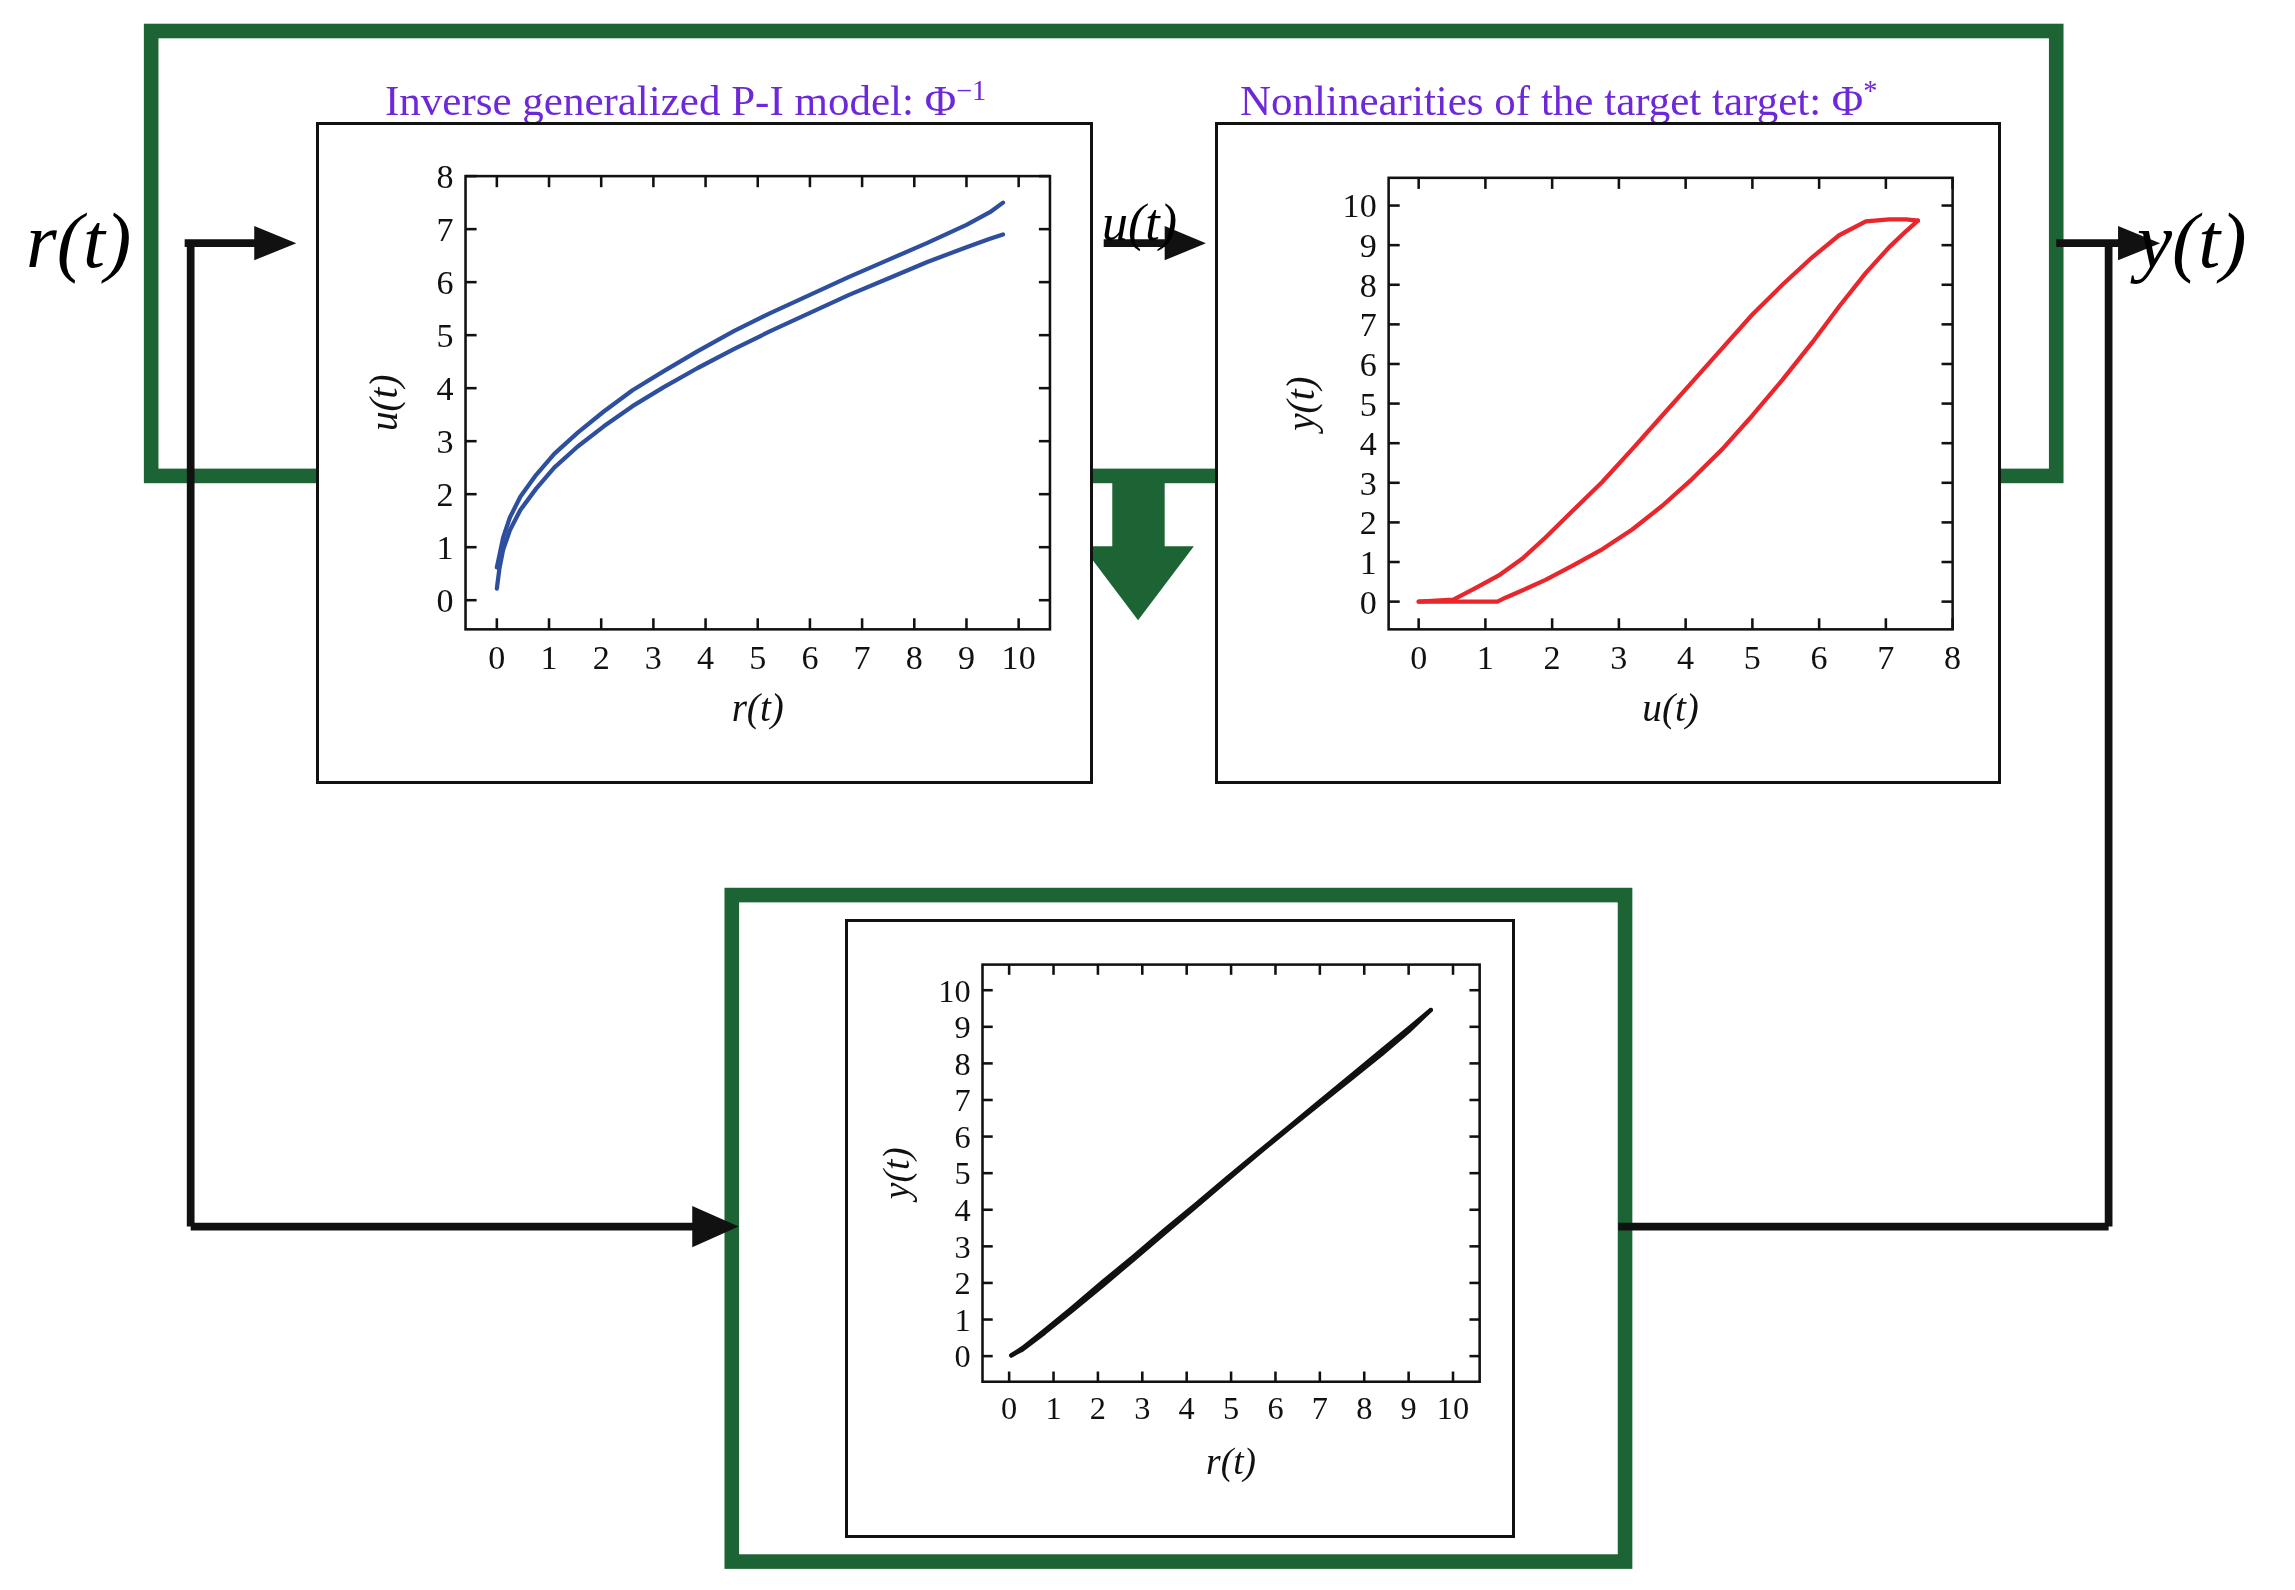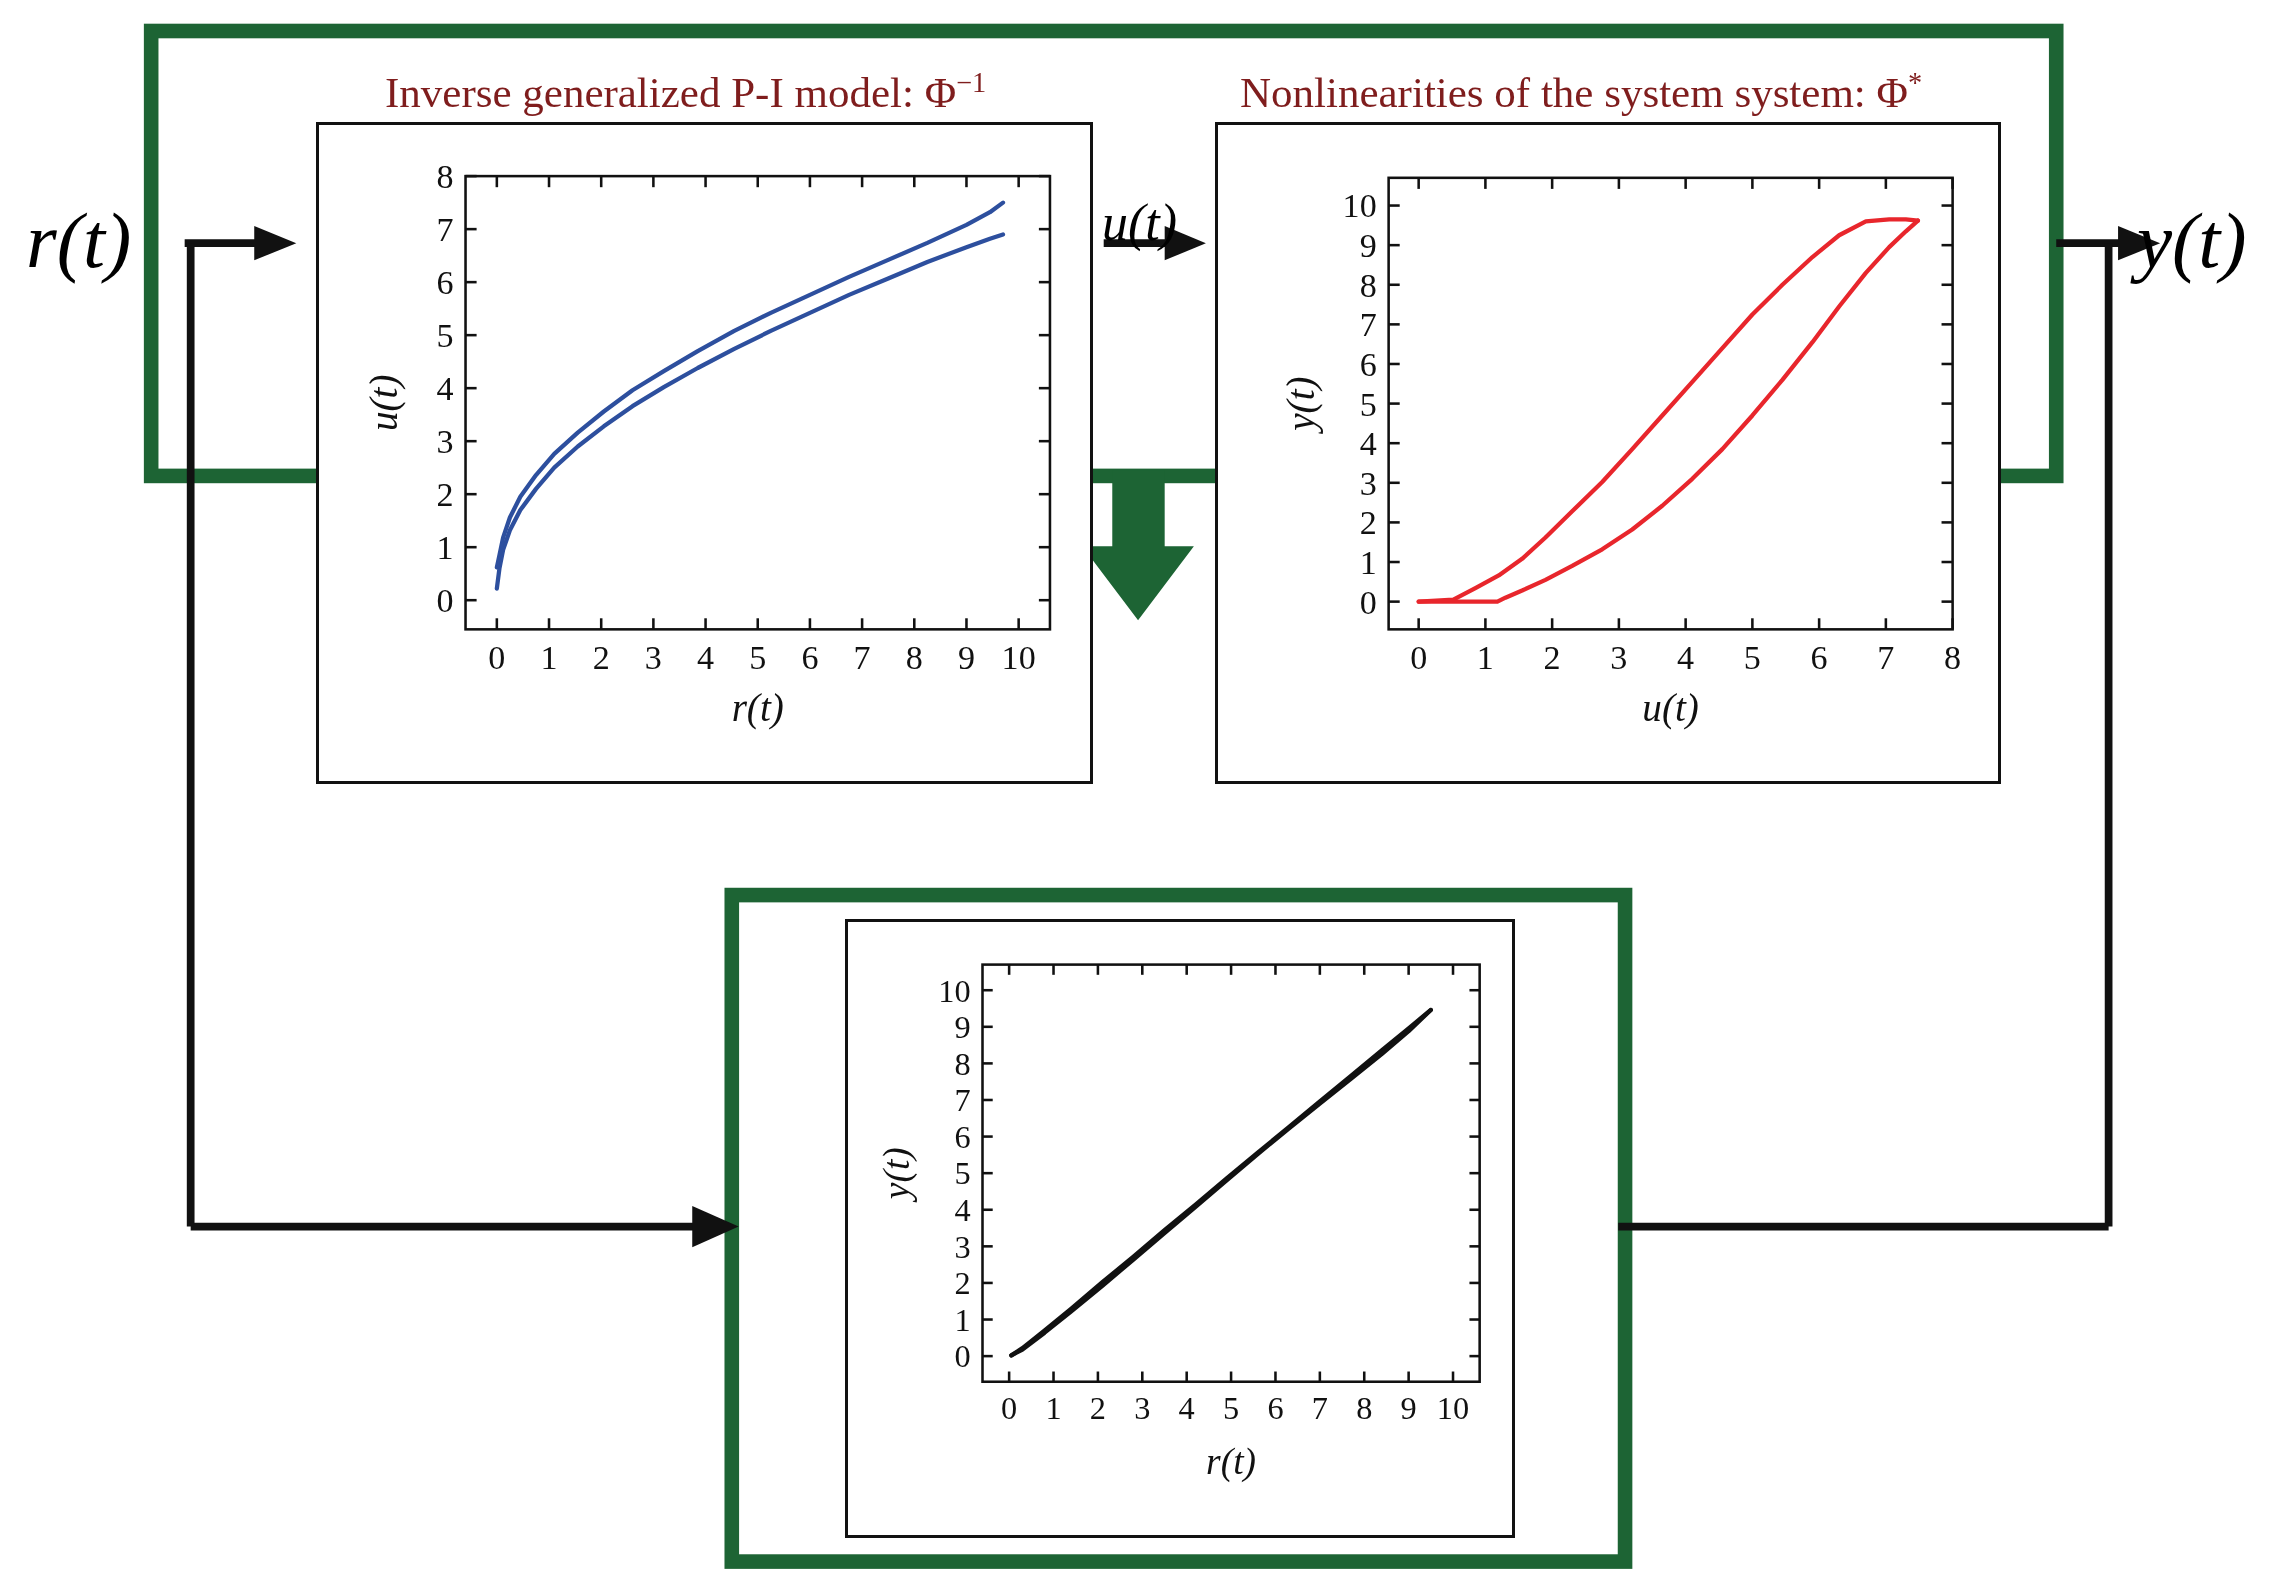--- a/index.html
+++ b/index.html
@@ -9,22 +9,22 @@
   svg#diagram{position:absolute;left:0;top:0;width:2295px;height:1590px;}
 
   
   .siglabel{position:absolute;font-style:italic;color:#000;white-space:nowrap;
             font-family:"Liberation Serif","DejaVu Serif",serif;}
   #label-rt{left:26px;  top:196px; font-size:79px;}
   #label-yt-out{left:2137px;top:196px;font-size:79px;}
   #label-ut{left:1102px;top:193px;font-size:52px;}
 
   
-  .boxtitle{position:absolute;font-size:43px;color:#7f1d1d;white-space:nowrap;
-            font-family:"Liberation Serif","DejaVu Serif",serif;}
+  .boxtitle{position:absolute;font-size:43px;color:#6d28d9;white-space:nowrap;
+            font-family:"Liberation Serif","DejaVu Serif",serif;margin-top:8px;}
   #title-left{left:385px; top:67px;}
   #title-right{left:1240px;top:67px;}
   .boxtitle sup{font-size:0.66em;vertical-align:super;}
 
   
   .panel{position:absolute;background:#fff;border:3.4px solid #111;box-sizing:border-box;}
   #panel-left {left:316px;  top:122px; width:777px; height:662px;}
   #panel-right{left:1215px; top:122px; width:786px; height:662px;}
   #panel-bottom{left:845px; top:919px;width:670px;height:619px;}
 
@@ -62,21 +62,21 @@
     <line x1="2455" y1="283" x2="2455" y2="1428" stroke="#111111" stroke-width="9"></line>
     <line x1="1884" y1="1428" x2="2455" y2="1428" stroke="#111111" stroke-width="9"></line>
 
     <path d="M1295,548 L1356,548 L1356,636 L1390,636 L1325,722 L1260,636 L1295,636 z" fill="#1d6434"></path>
   </svg>
 
   <div class="boxtitle" id="title-left">
     <span>Inverse generalized P-I model: Φ</span><sup>−1</sup>
   </div>
   <div class="boxtitle" id="title-right">
-    <span>Nonlinearities of the system system: Φ</span><sup>*</sup>
+    <span>Nonlinearities of the target target: Φ</span><sup>*</sup>
   </div>
 
   <div class="siglabel" id="label-rt">r(t)</div>
   <div class="siglabel" id="label-ut">u(t)</div>
   <div class="siglabel" id="label-yt-out">y(t)</div>
 
   <div class="panel" id="panel-left">
     <svg class="plotsvg" id="svg-chart-0" viewBox="0 0 905 770">
         <rect x="172" y="60" width="686" height="532" fill="none" stroke="#111" stroke-width="3"></rect>
         <line x1="208.75" y1="592" x2="208.75" y2="579" stroke="#111" stroke-width="3"></line>

